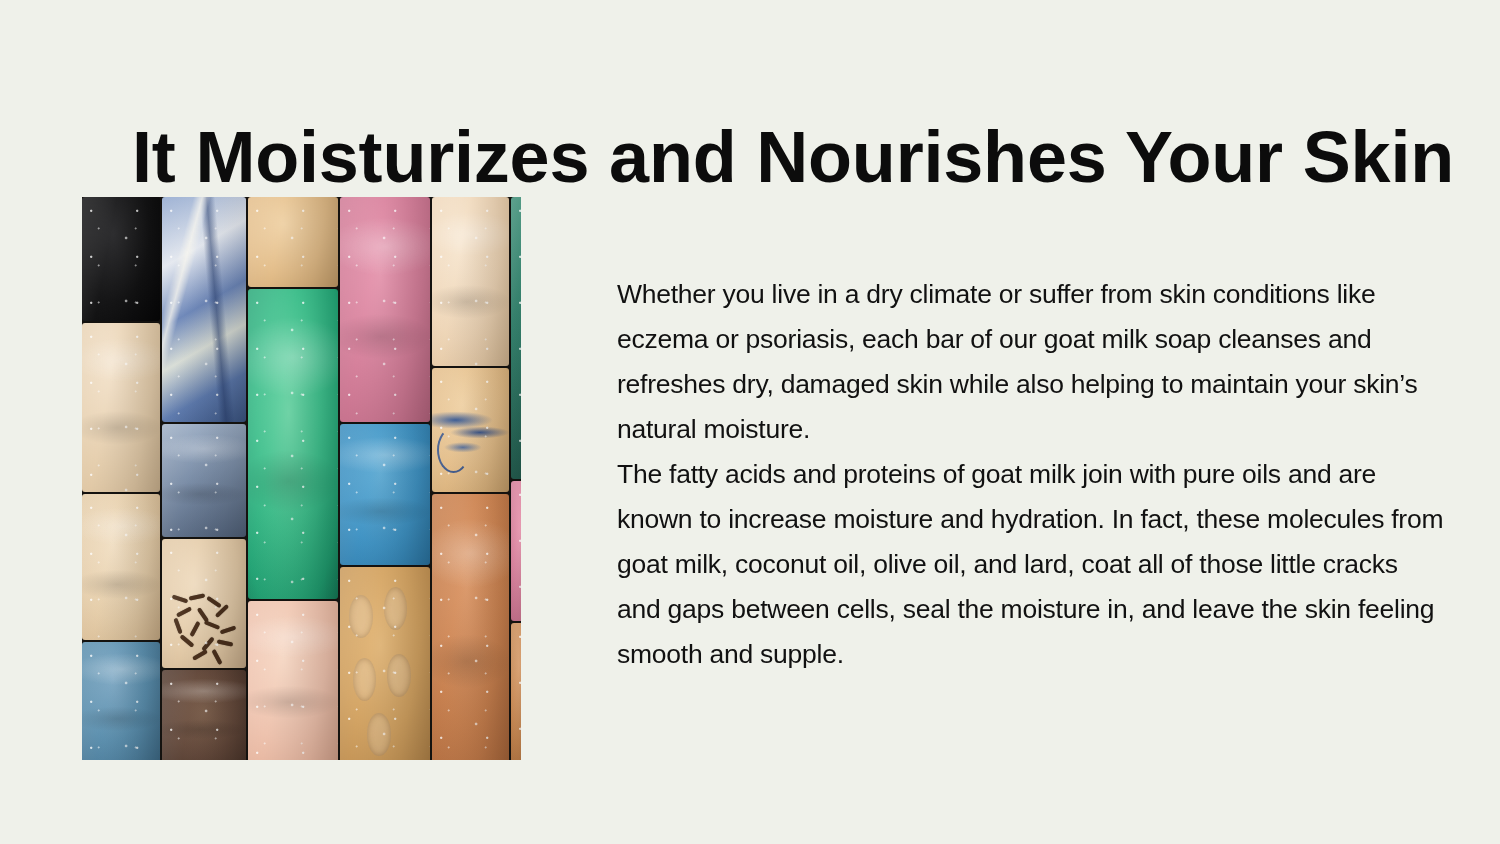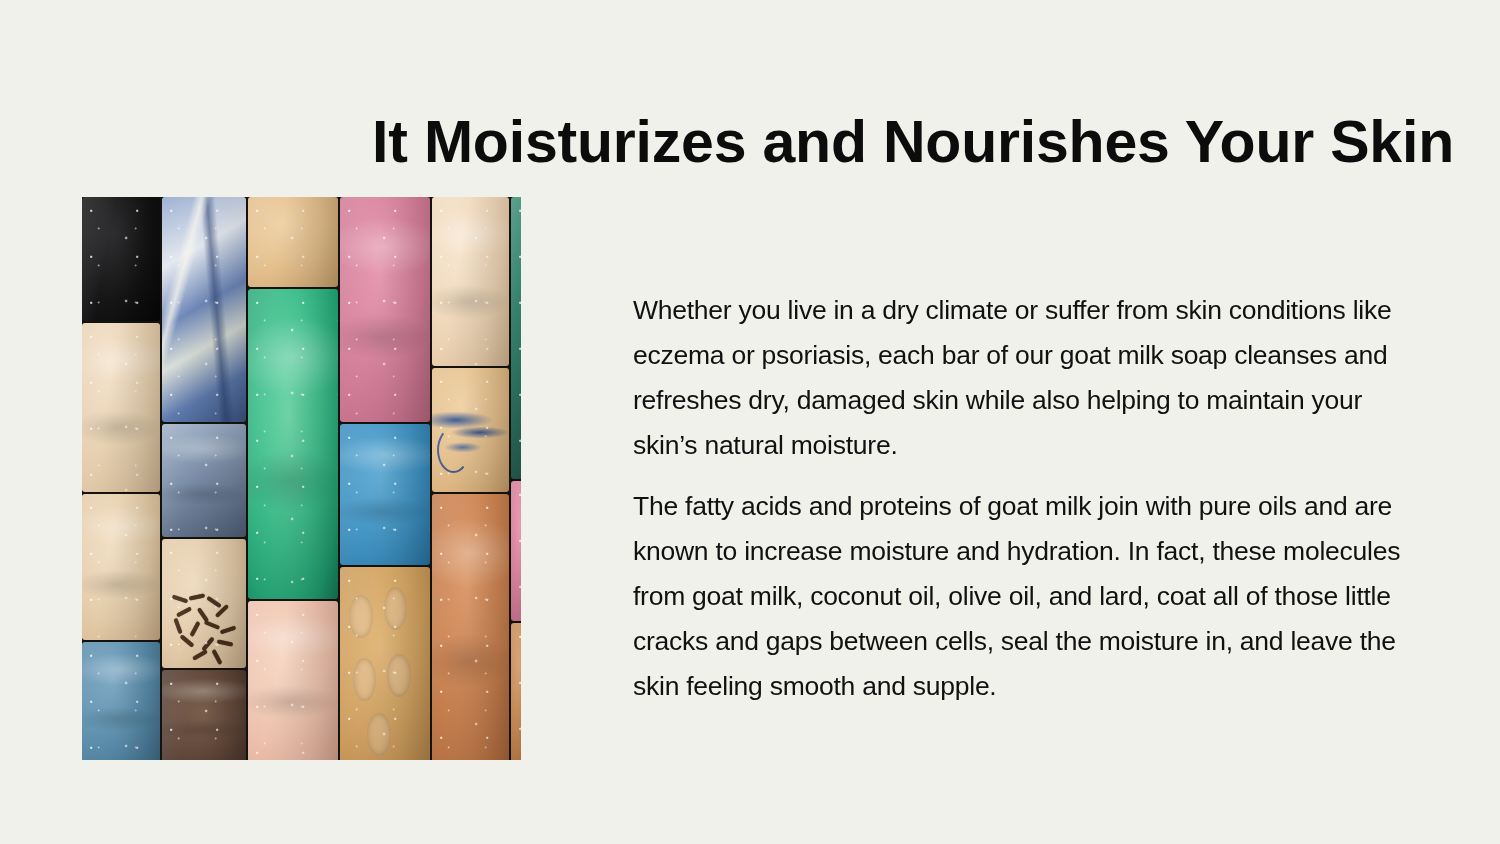--- a/index.html
+++ b/index.html
@@ -22,21 +22,21 @@
   }
 
   
   .slide-title {
     position: absolute;
     left: 0;
     right: 46px;
     top: 72px;
     text-align: right;
     font-family: "Liberation Sans", sans-serif;
-    font-size: 59px;
+    font-size: 72px;
     font-weight: 700;
     letter-spacing: -0.2px;
     color: #0c0c0c;
     line-height: 1.05;
     white-space: nowrap;
   }
 
   
   .photo-frame {
     position: absolute;
@@ -258,21 +258,21 @@
     left: 617px;
     top: 272px;
     width: 830px;
     color: #111111;
     font-family: "Liberation Sans", sans-serif;
     font-size: 26.5px;
     line-height: 45px;
     letter-spacing: -0.25px;
   }
   .body-copy p {
-    margin: 16px;
+    margin: 0;
   }
 </style>
 </head>
 <body>
 
 <div class="slide">
 
   <h1 class="slide-title">It Moisturizes and Nourishes Your Skin</h1>
 
   <div class="photo-frame">

